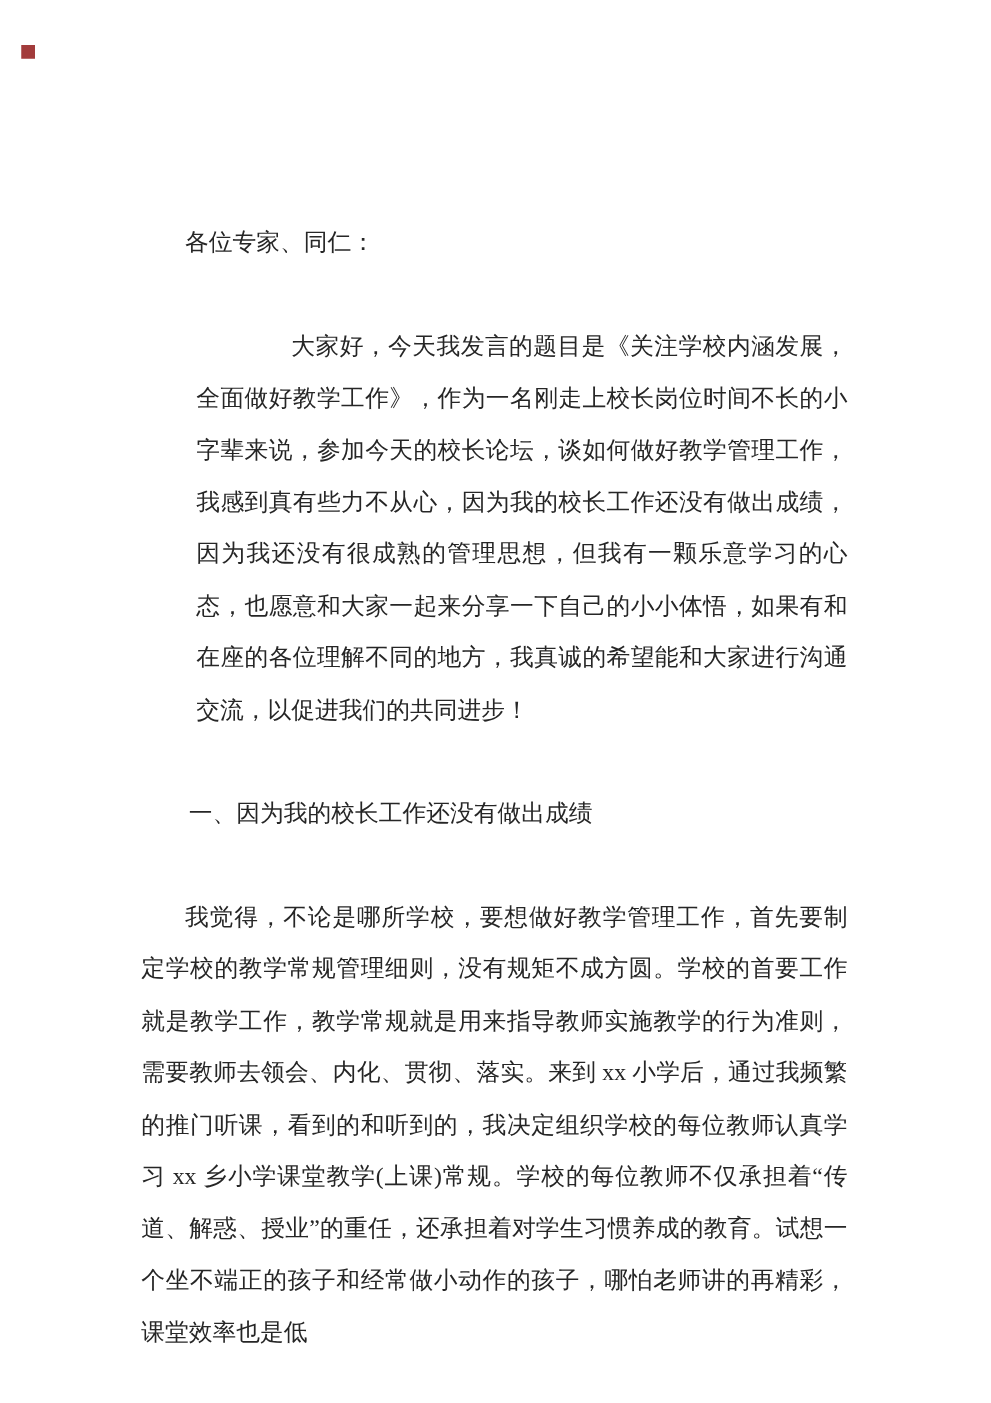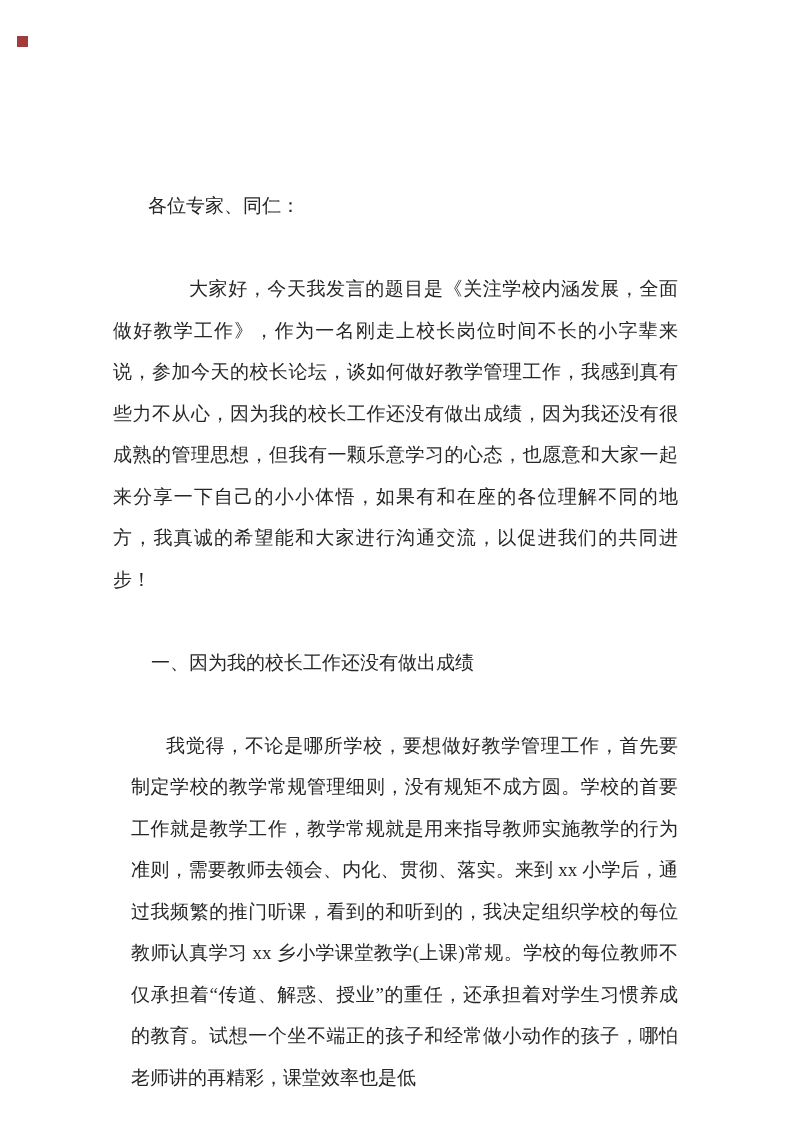--- a/index.html
+++ b/index.html
@@ -19,40 +19,40 @@
     position: absolute;
     left: 17px;
     top: 36px;
     width: 11px;
     height: 11px;
     background: #a23b3b;
   }
   .text-body {
     position: absolute;
     left: 113px;
-    top: 185px;
+    top: 174px;
     width: 565px;
     color: #262626;
     font-size: 19px;
     line-height: 41.5px;
     text-align: justify;
     text-justify: inter-character;
     letter-spacing: 0;
   }
   .block {
     margin: 0 0 41.5px 0;
     padding: 0;
   }
   .block:last-child {
     margin-bottom: 0;
   }
   .salutation   { text-indent: 35px; }
-  .para-deep    { text-indent: 76px; }
+  .para-deep    { text-indent: 76px; margin-left: 44px; }
   .sect-heading { text-indent: 38px; font-weight: normal; font-size: 19px; }
-  .para         { text-indent: 35px; margin-left: 18px; }
+  .para         { text-indent: 35px; }
 </style>
 </head>
 <body>
 
 <div class="page">
 
   <div class="corner-marker"></div>
 
   <div class="text-body">
 

